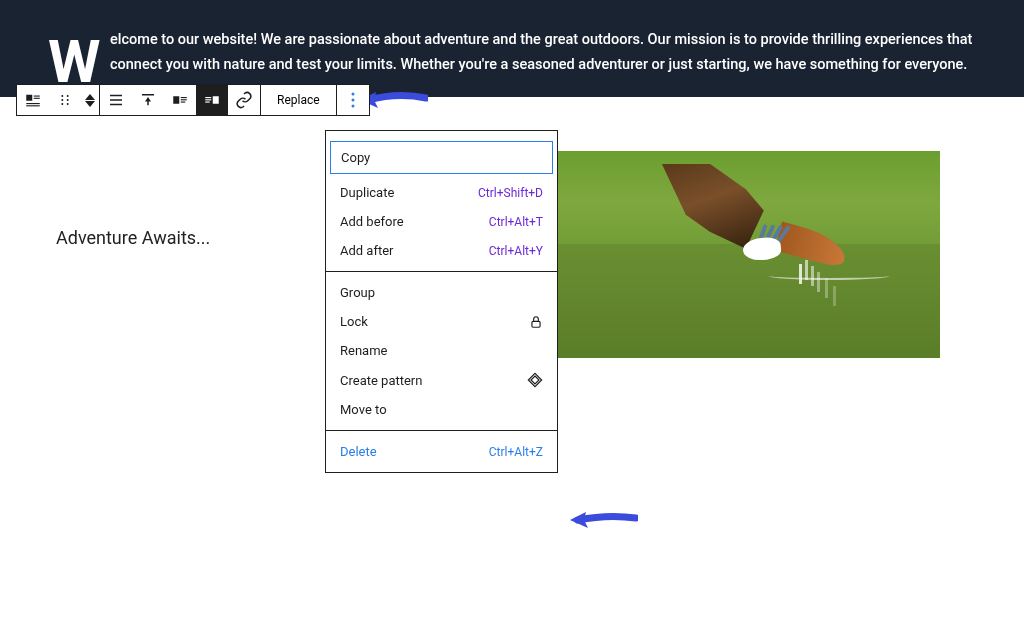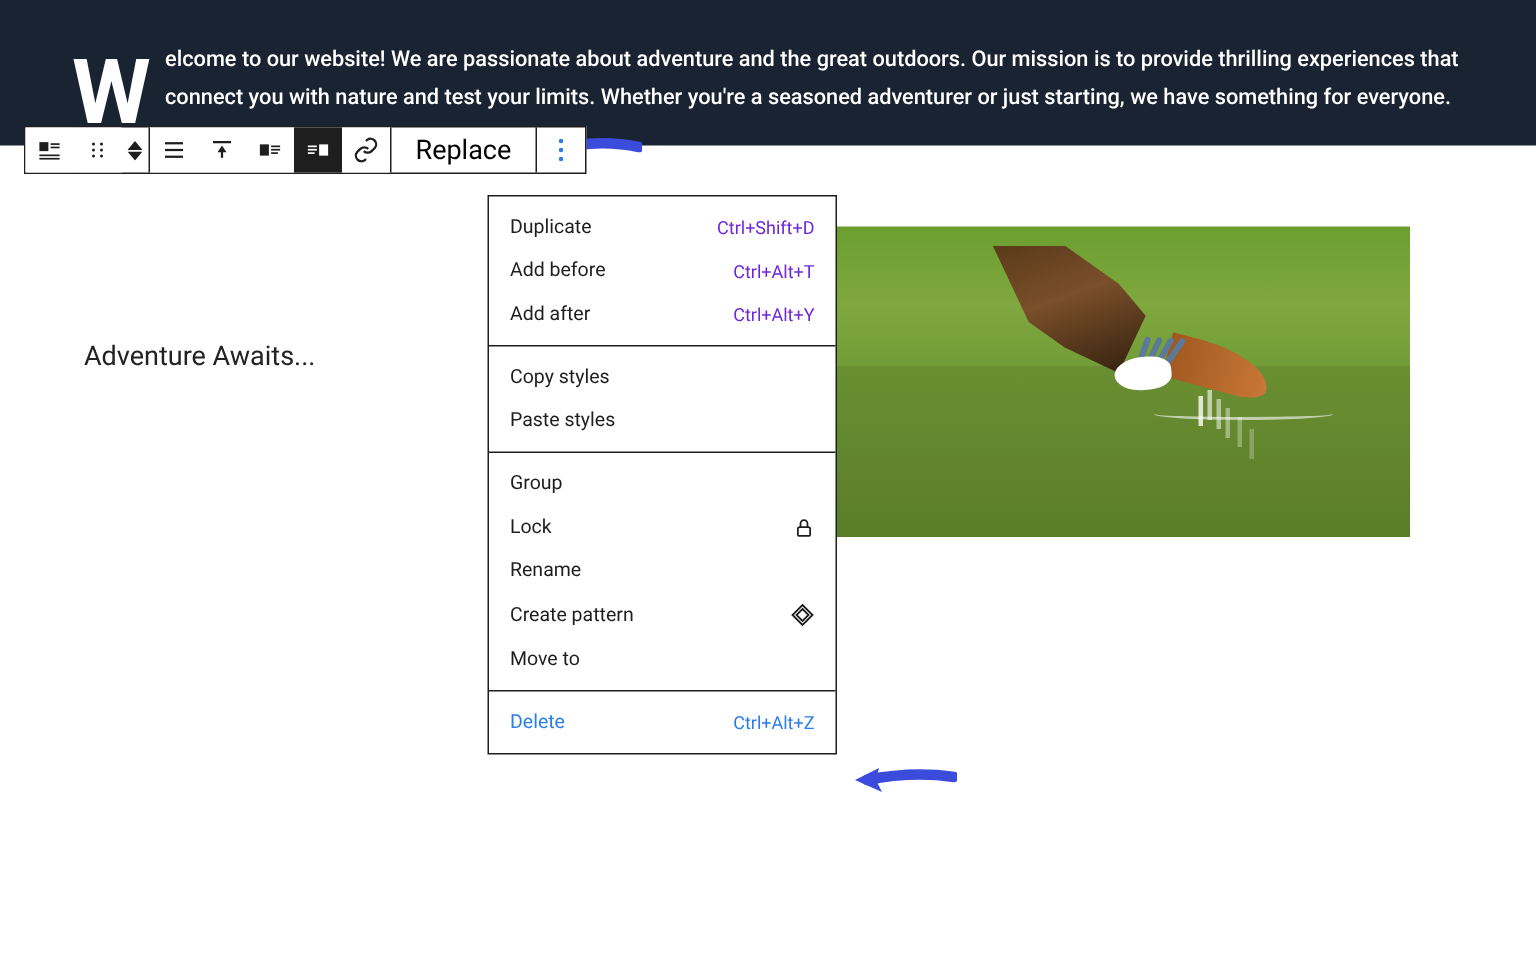--- a/index.html
+++ b/index.html
@@ -66,21 +66,21 @@
     .toolbar-caret {
       width: 18px;
       display: flex;
       flex-direction: column;
       align-items: center;
       justify-content: center;
       gap: 1px;
     }
     .replace-btn {
       padding: 0 16px;
-      font-size: 18px;
+      font-size: 12px;
       height: 30px;
       display: flex;
       align-items: center;
       cursor: pointer;
     }
     .dots-btn {
       width: 32px;
       height: 30px;
       display: flex;
       align-items: center;
@@ -349,39 +349,34 @@
           <span></span>
         </div>
       <div class="bird-body"></div>
       <div class="splash"></div>
     </div>
   </div>
 </div>
 
 <div class="dropdown">
   <div class="dropdown-section">
+    <div class="dropdown-item highlighted">
+      <span>Copy</span>
+    </div>
     <div class="dropdown-item">
       <span>Duplicate</span>
       <span class="shortcut">Ctrl+Shift+D</span>
     </div>
     <div class="dropdown-item">
       <span>Add before</span>
       <span class="shortcut">Ctrl+Alt+T</span>
     </div>
     <div class="dropdown-item">
       <span>Add after</span>
       <span class="shortcut">Ctrl+Alt+Y</span>
-    </div>
-  </div>
-  <div class="dropdown-section">
-    <div class="dropdown-item">
-      <span>Copy styles</span>
-    </div>
-    <div class="dropdown-item">
-      <span>Paste styles</span>
     </div>
   </div>
   <div class="dropdown-section">
     <div class="dropdown-item">
       <span>Group</span>
     </div>
     <div class="dropdown-item">
       <span>Lock</span>
       <span>
           <svg width="14" height="14" viewBox="0 0 24 24" fill="none" stroke="#1e1e1e" stroke-width="2">

